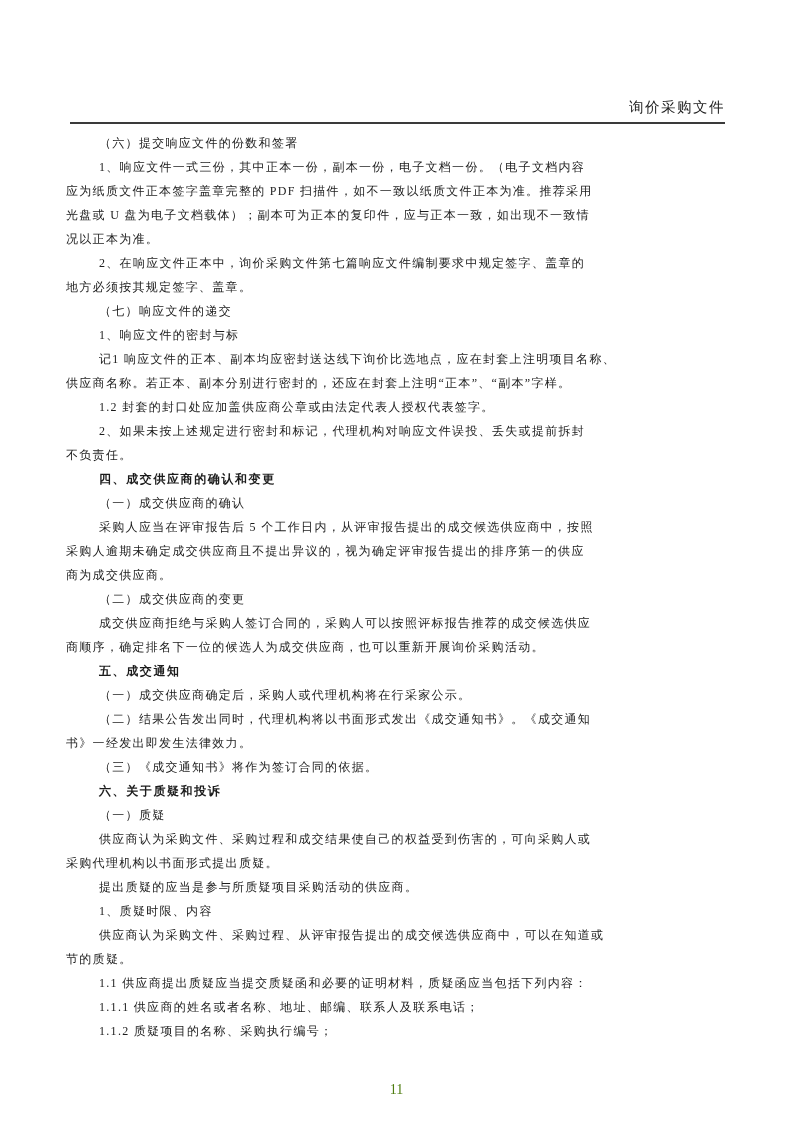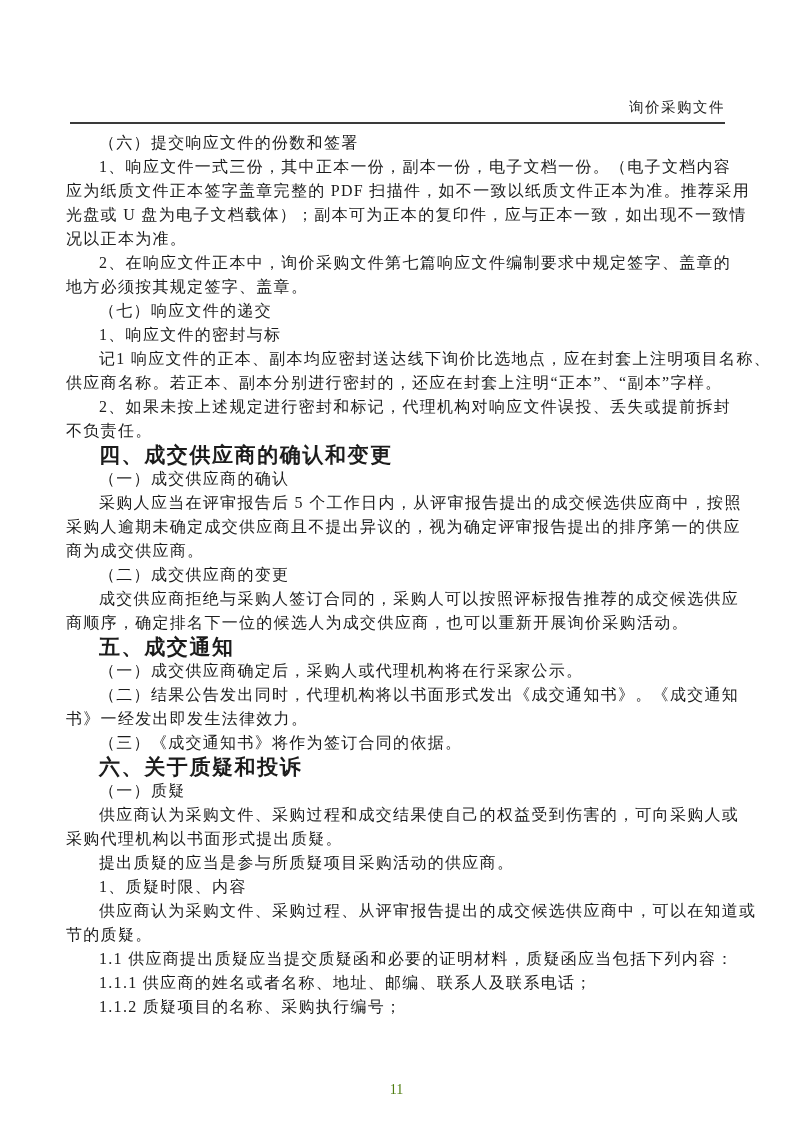--- a/index.html
+++ b/index.html
@@ -37,31 +37,31 @@
   }
   .doc-body {
     position: absolute;
     top: 87px;
     left: 66px;
     width: 662px;
   }
   .line {
     height: 24px;
     line-height: 24px;
-    font-size: 16px;
+    font-size: 12px;
     letter-spacing: 1.3px;
     white-space: nowrap;
   }
   .line.indent {
     padding-left: 33px;
   }
   .line.bold {
     font-weight: 700;
     font-family: "Liberation Sans", "DejaVu Sans", sans-serif;
-    font-size: 21px;
+    font-size: 12px;
     letter-spacing: 1.6px;
   }
   .page-number {
     position: absolute;
     top: 1038px;
     left: 0;
     width: 100%;
     text-align: center;
     font-size: 14px;
     color: #4d7c0f;
@@ -78,20 +78,21 @@
       <div class="line indent">1、响应文件一式三份，其中正本一份，副本一份，电子文档一份。（电子文档内容</div>
       <div class="line">应为纸质文件正本签字盖章完整的 PDF 扫描件，如不一致以纸质文件正本为准。推荐采用</div>
       <div class="line">光盘或 U 盘为电子文档载体）；副本可为正本的复印件，应与正本一致，如出现不一致情</div>
       <div class="line">况以正本为准。</div>
       <div class="line indent">2、在响应文件正本中，询价采购文件第七篇响应文件编制要求中规定签字、盖章的</div>
       <div class="line">地方必须按其规定签字、盖章。</div>
       <div class="line indent">（七）响应文件的递交</div>
       <div class="line indent">1、响应文件的密封与标</div>
       <div class="line indent">记1 响应文件的正本、副本均应密封送达线下询价比选地点，应在封套上注明项目名称、</div>
       <div class="line">供应商名称。若正本、副本分别进行密封的，还应在封套上注明“正本”、“副本”字样。</div>
+      <div class="line indent">1.2 封套的封口处应加盖供应商公章或由法定代表人授权代表签字。</div>
       <div class="line indent">2、如果未按上述规定进行密封和标记，代理机构对响应文件误投、丢失或提前拆封</div>
       <div class="line">不负责任。</div>
       <div class="line indent bold">四、成交供应商的确认和变更</div>
       <div class="line indent">（一）成交供应商的确认</div>
       <div class="line indent">采购人应当在评审报告后 5 个工作日内，从评审报告提出的成交候选供应商中，按照</div>
       <div class="line">采购人逾期未确定成交供应商且不提出异议的，视为确定评审报告提出的排序第一的供应</div>
       <div class="line">商为成交供应商。</div>
       <div class="line indent">（二）成交供应商的变更</div>
       <div class="line indent">成交供应商拒绝与采购人签订合同的，采购人可以按照评标报告推荐的成交候选供应</div>
       <div class="line">商顺序，确定排名下一位的候选人为成交供应商，也可以重新开展询价采购活动。</div>

